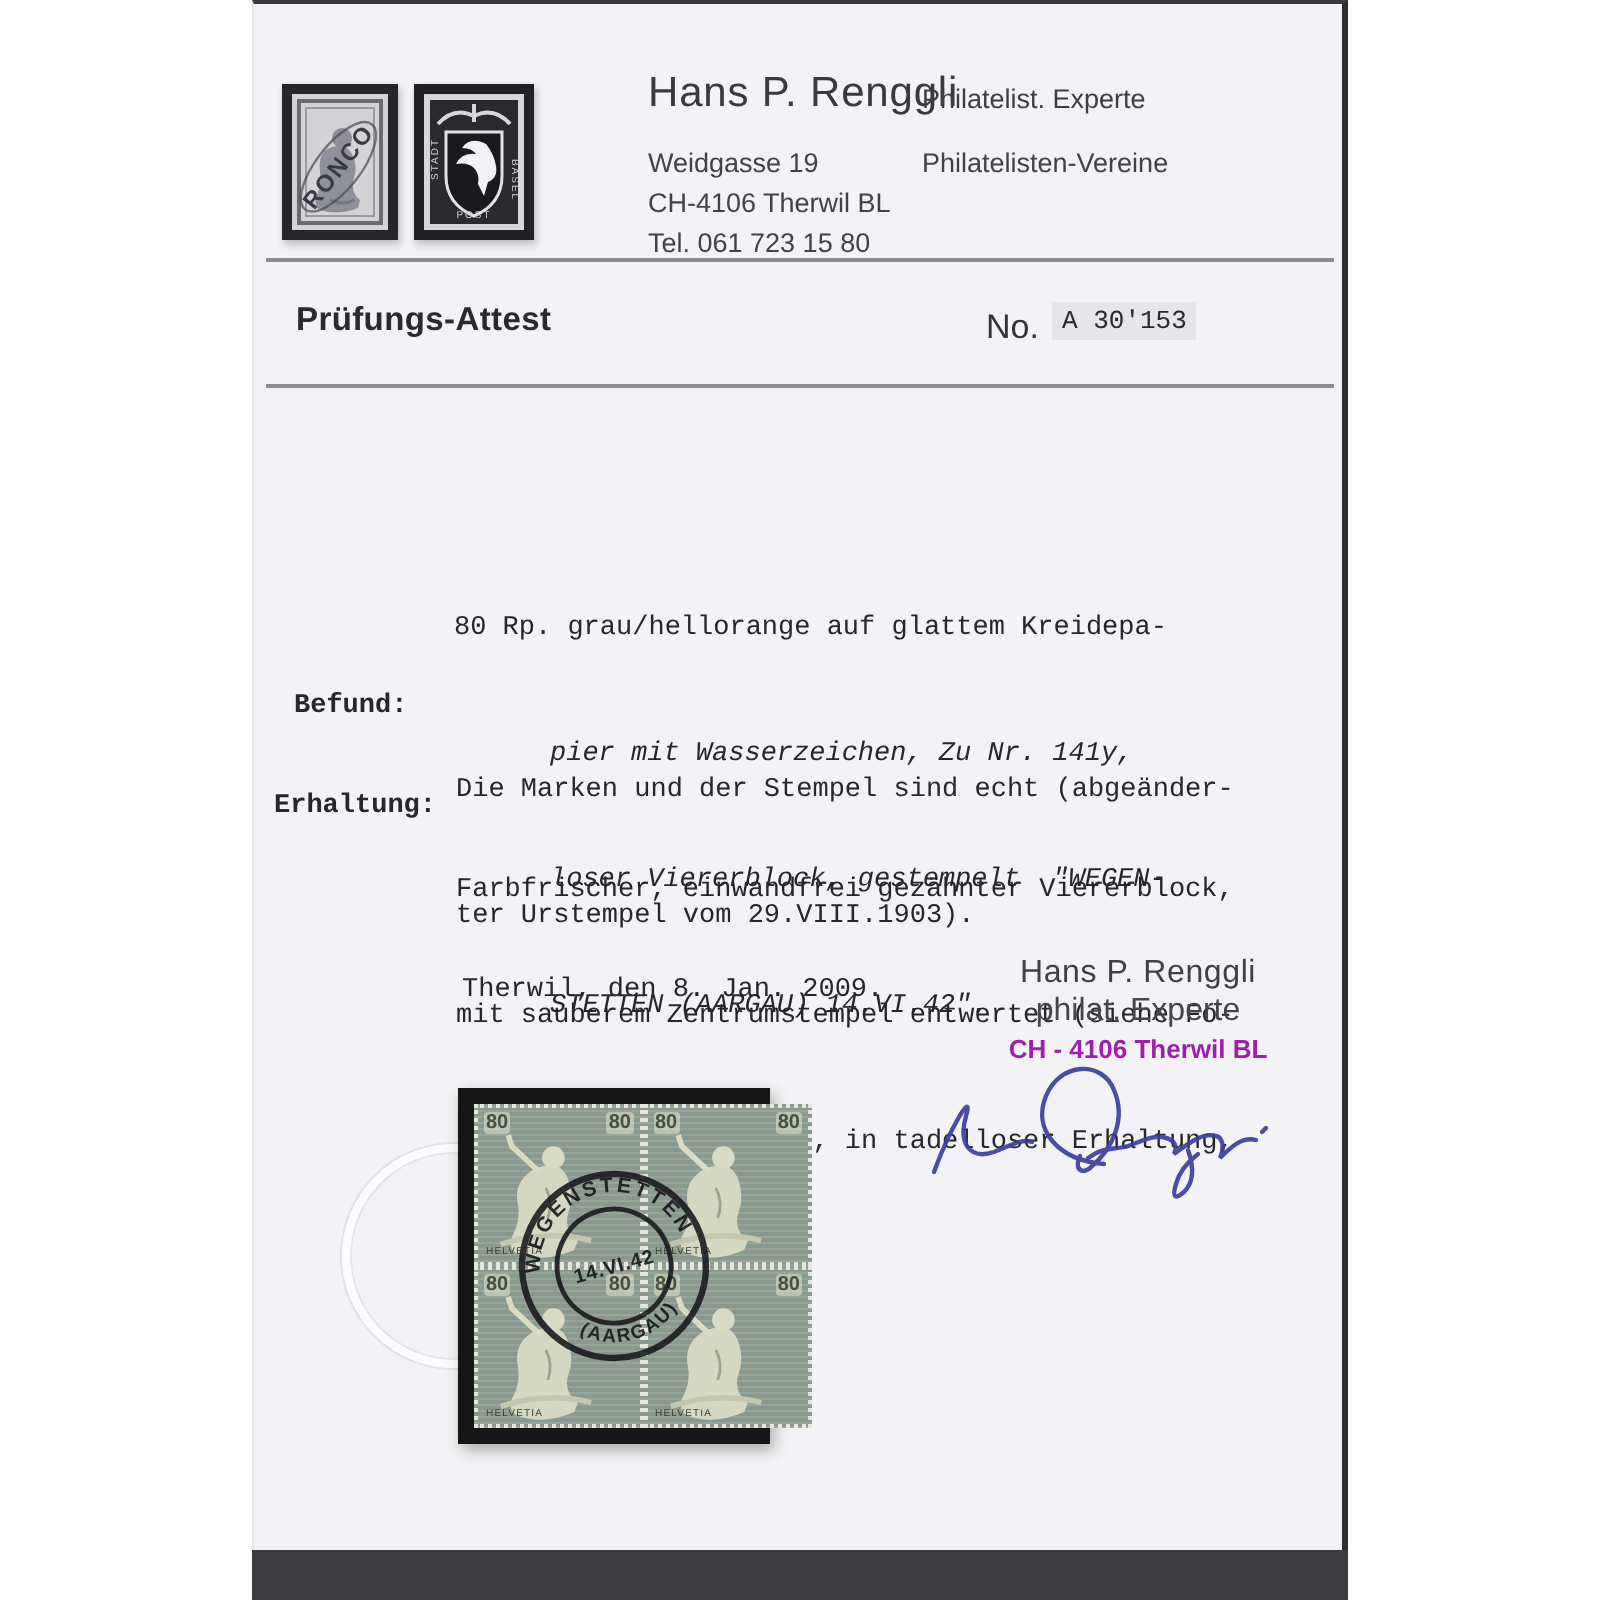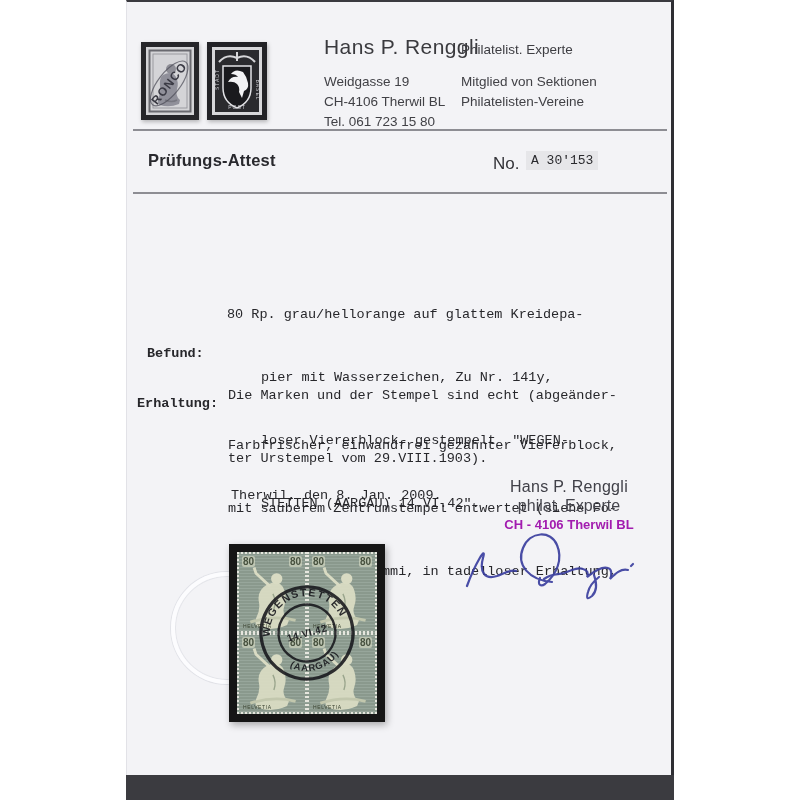--- a/index.html
+++ b/index.html
@@ -36,21 +36,21 @@
   .rule2{top:190px;}
   
   .heading{left:21px;top:149px;font-size:16.5px;font-weight:bold;color:#29292e;letter-spacing:0.2px;}
   .no-label{left:366px;top:152px;font-size:17px;color:#333338;}
   .no-value{left:399px;top:149px;font-family:"Liberation Mono","DejaVu Sans Mono",monospace;
     font-size:13px;color:#2a2a2e;background:#e6e6e9;padding:2px 5px 2px 5px;}
   
   .tw{font-family:"Liberation Mono","DejaVu Sans Mono",monospace;font-size:13.5px;color:#27272b;white-space:pre;line-height:21px;}
   .subject{left:105px;top:206px;font-weight:bold;border-bottom:2px solid #2c2c30;padding-bottom:2px;letter-spacing:0.2px;}
   .desc{left:100px;top:260px;}
-  .desc .cont{margin-left:34px;}
+  .desc .cont{margin-left:48px;font-style:italic;}
   .lbl{font-weight:bold;}
   .befund-lbl{left:20px;top:341px;}
   .befund-body{left:101px;top:341px;}
   .erh-lbl{left:10px;top:391px;}
   .erh-body{left:101px;top:391px;}
   .date-line{left:104px;top:483px;}
   
   .handstamp{left:372px;top:476px;width:140px;text-align:center;color:#45454d;}
   .hs-name{font-size:16px;letter-spacing:0.3px;color:#404048;}
   .hs-role{font-size:16px;margin-top:1px;}
@@ -60,21 +60,21 @@
   .seal{
     left:44px;top:570px;width:104px;height:104px;border-radius:50%;
     border:4px solid rgba(252,252,254,0.95);
     box-shadow:0 0 0 1px rgba(208,210,218,0.5), inset 0 0 0 1px rgba(208,210,218,0.4);
   }
   
   .photo{
     left:102px;top:542px;width:156px;height:178px;background:#161616;
     box-shadow:2px 3px 7px rgba(0,0,0,0.3);
   }
-  .stamps{position:absolute;left:8px;top:8px;width:140px;height:162px;
+  .stamps{position:absolute;left:8px;top:8px;width:169px;height:162px;
     display:grid;grid-template-columns:1fr 1fr;grid-template-rows:1fr 1fr;}
   .stamp{
     position:relative;box-sizing:border-box;
     background:#8e9e92;
     background-image:repeating-linear-gradient(0deg, rgba(255,255,255,0.08) 0 1px, rgba(0,0,0,0.03) 1px 3px);
     border:2px dotted #e6e6de;
   }
   .stamp svg{position:absolute;left:0;top:0;}
   .v{position:absolute;top:2px;font-size:10px;font-weight:bold;line-height:11px;color:#47513f;
      background:rgba(228,230,206,0.55);padding:0 1px;border-radius:2px;}
@@ -120,21 +120,20 @@
 
   <div class="abs lh-name">Hans P. Renggli</div>
   <div class="abs lh-title">Philatelist. Experte</div>
 
   <div class="abs lh-col lh-addr">
     <div>Weidgasse 19</div>
     <div>CH-4106 Therwil BL</div>
     <div>Tel. 061 723 15 80</div>
   </div>
   <div class="abs lh-col lh-mem">
-    <div>Mitglied von Sektionen</div>
     <div>Philatelisten-Vereine</div>
   </div>
 
   <div class="abs rule rule1"></div>
 
   <div class="abs heading">Prüfungs-Attest</div>
   <div class="abs no-label">No.</div>
   <div class="abs no-value">A 30'153</div>
 
   <div class="abs rule rule2"></div>

